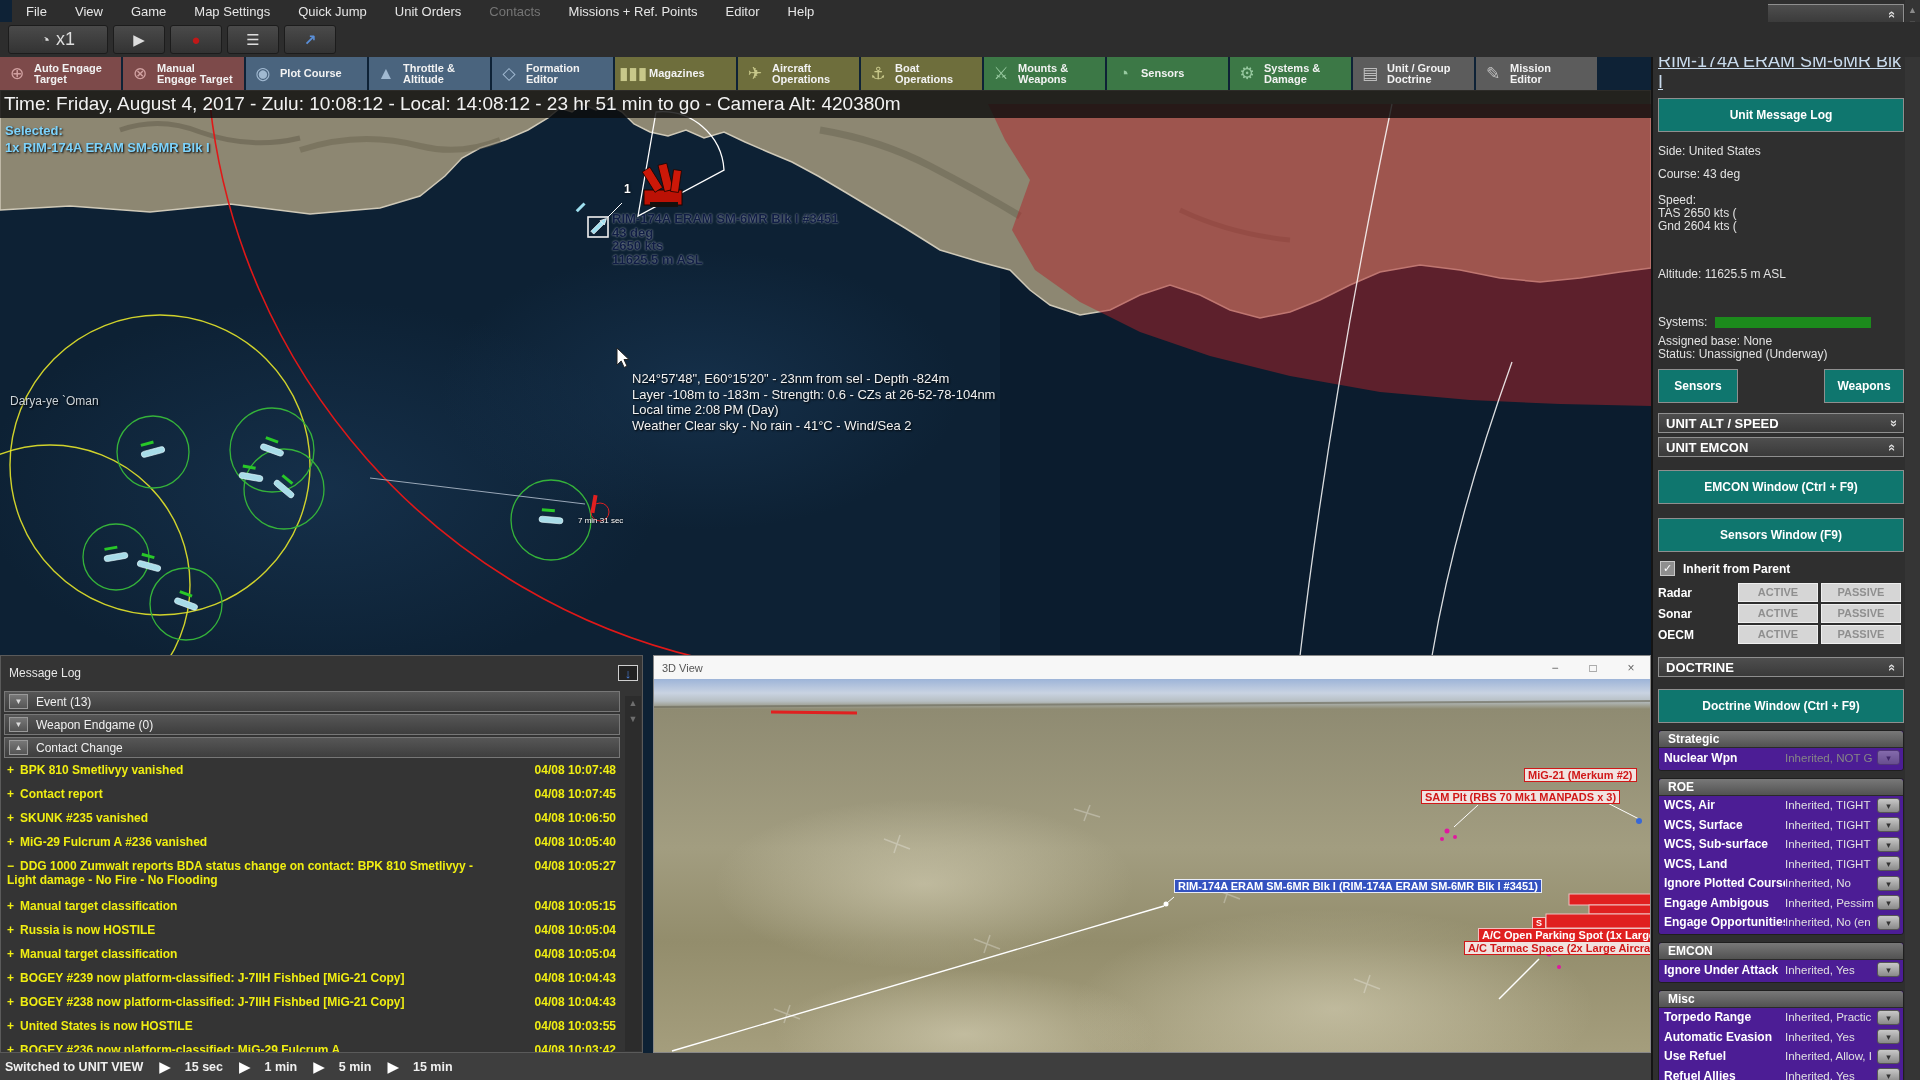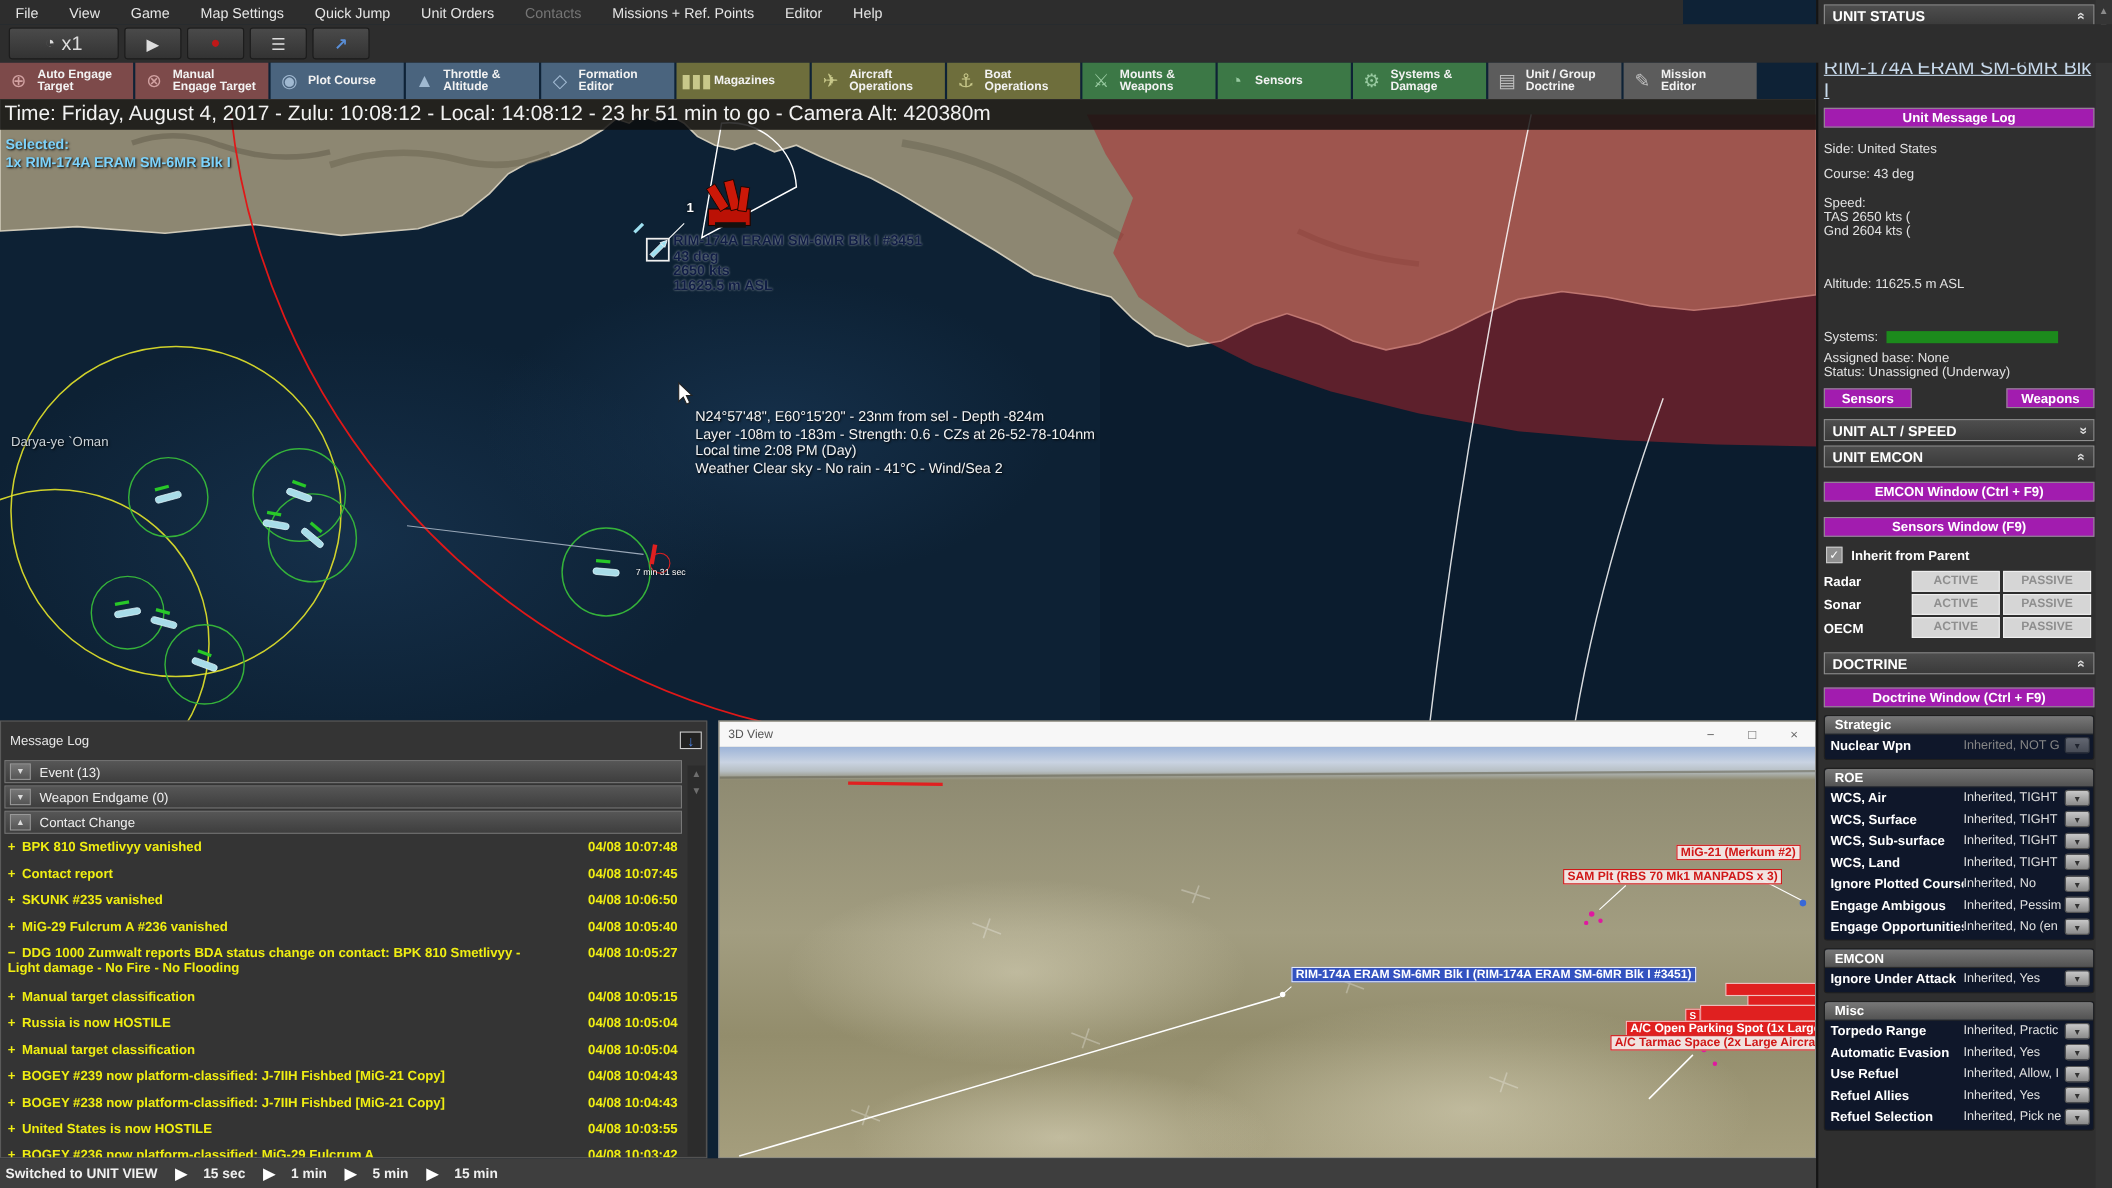--- a/index.html
+++ b/index.html
@@ -2,21 +2,21 @@
 <html><head>
 <meta charset="utf-8">
 <style>
   * { margin:0; padding:0; box-sizing:border-box; }
   html,body { background:#111; }
   #screen {
     position:relative; width:1920px; height:1080px; overflow:hidden;
     font-family:"Liberation Sans","DejaVu Sans",sans-serif; background:#0e2236; color:#e8e8e8;
   }
   
-  #menubar { position:absolute; left:0; top:0; width:1530px; height:22px; background:#2d2d2d;
+  #menubar { position:absolute; left:12px; top:0; width:1756px; height:22px; background:#2d2d2d;
     display:flex; align-items:center; gap:28px; padding-left:14px; z-index:30; }
   .menu-item { font-size:13px; color:#e6e6e6; cursor:default; }
   .menu-item.disabled { color:#757575; }
   
   #transport { position:absolute; left:0; top:22px; width:1920px; height:35px; background:#2d2d2d;
     display:flex; align-items:center; gap:5px; padding-left:8px; z-index:30; }
   .tr-btn { height:29px; background:linear-gradient(#4a4a4a,#333); border:1px solid #1c1c1c; border-radius:3px;
     display:flex; align-items:center; justify-content:center; gap:6px; color:#ddd; font-size:15px; padding:0 12px; }
   .tr-btn .red { color:#c01818; } .tr-btn .blue { color:#5a8fd8; font-weight:bold; }
   
@@ -80,37 +80,37 @@
   #sidebar { position:absolute; left:1651px; top:0; width:269px; height:1080px; background:#2f2f2f;
     border-left:2px solid #141414; z-index:20; }
   #sb-scroll { position:absolute; right:0; top:0; width:15px; height:1080px; background:#353535;
     display:flex; flex-direction:column; align-items:center; padding-top:5px; gap:4px; color:#8a8a8a; font-size:9px; }
   #sb-content { position:absolute; left:5px; top:0; width:246px; }
   .sb-header { height:20px; margin-top:4px; background:linear-gradient(#4e4e4e,#3a3a3a); border:1px solid #8f8f8f;
     display:flex; align-items:center; justify-content:space-between; padding:0 7px; font-size:13px; font-weight:bold; color:#fff; }
   .chev { display:inline-block; font-size:13px; color:#ddd; font-weight:bold; }
   .chev.up { transform:rotate(90deg); } .chev.down { transform:rotate(-90deg); }
   .sb-text { font-size:12px; color:#e2e2e2; line-height:13px; }
-  .sb-btn { display:block; width:100%; height:18px; background:#a21caf; border:1px solid #8f8f8f;
+  .sb-btn { display:block; width:100%; height:34px; background:#0f766e; border:1px solid #8f8f8f;
     color:#fff; font-size:12px; font-weight:bold; font-family:inherit; text-align:center; line-height:16px; }
   #sb-unitname { margin-top:7px; font-size:15px; font-weight:bold; color:#fff; white-space:nowrap; }
   #sb-unitclass { margin-top:3px; font-size:18px; color:#c8daec; text-decoration:underline; display:inline-block; }
   .sysrow { display:flex; align-items:center; gap:8px; }
   .sysbar { width:156px; height:11px; background:#1c8a1c; }
   .btnrow { display:flex; justify-content:space-between; margin-top:8px; }
   .btnrow .sb-btn { width:80px; }
   .inherit-row { display:flex; align-items:center; gap:8px; margin:9px 0 6px 2px; }
   .cb { width:15px; height:15px; background:#8f8f8f; border:1px solid #c8c8c8; color:#fff; font-size:11px;
     display:flex; align-items:center; justify-content:center; }
   .inherit-row span.lbl { font-size:12px; font-weight:bold; color:#fff; }
   .em-row { display:flex; align-items:center; height:21px; gap:3px; }
   .em-row .em-lbl { width:77px; font-size:12px; font-weight:bold; color:#fff; }
   .em-row .em-btn { width:80px; height:19px; background:#d6d6d6; border:1px solid #efefef; color:#8f8f8f;
     font-weight:bold; font-size:11px; text-align:center; line-height:17px; }
-  .doc-group { margin-top:7px; background:#0f172a; border:1px solid #1f1f1f; border-radius:3px; padding-bottom:2px; }
+  .doc-group { margin-top:7px; background:#4c1d95; border:1px solid #1f1f1f; border-radius:3px; padding-bottom:2px; }
   .doc-group-h { height:17px; background:linear-gradient(#787878,#525252); border-bottom:1px solid #2a2a2a;
     border-radius:3px 3px 0 0; font-size:12px; font-weight:bold; color:#fff; padding-left:9px; line-height:16px; }
   .doc-row { display:flex; align-items:center; height:19.5px; padding:0 3px 0 5px; }
   .doc-label { flex:1; font-size:12px; font-weight:bold; color:#fff; white-space:nowrap; overflow:hidden; }
   .doc-value { width:90px; font-size:11.5px; color:#e0e0e0; white-space:nowrap; overflow:hidden; flex:none; }
   .doc-dd { width:23px; height:15px; background:linear-gradient(#c8c8c8,#8a8a8a); border:1px solid #555;
     border-radius:3px; color:#333; font-size:9px; text-align:center; line-height:14px; flex:none; margin-left:2px; }
   .doc-row.disabled .doc-value { color:#868686; }
   .doc-row.disabled .doc-dd { opacity:.45; }
   

